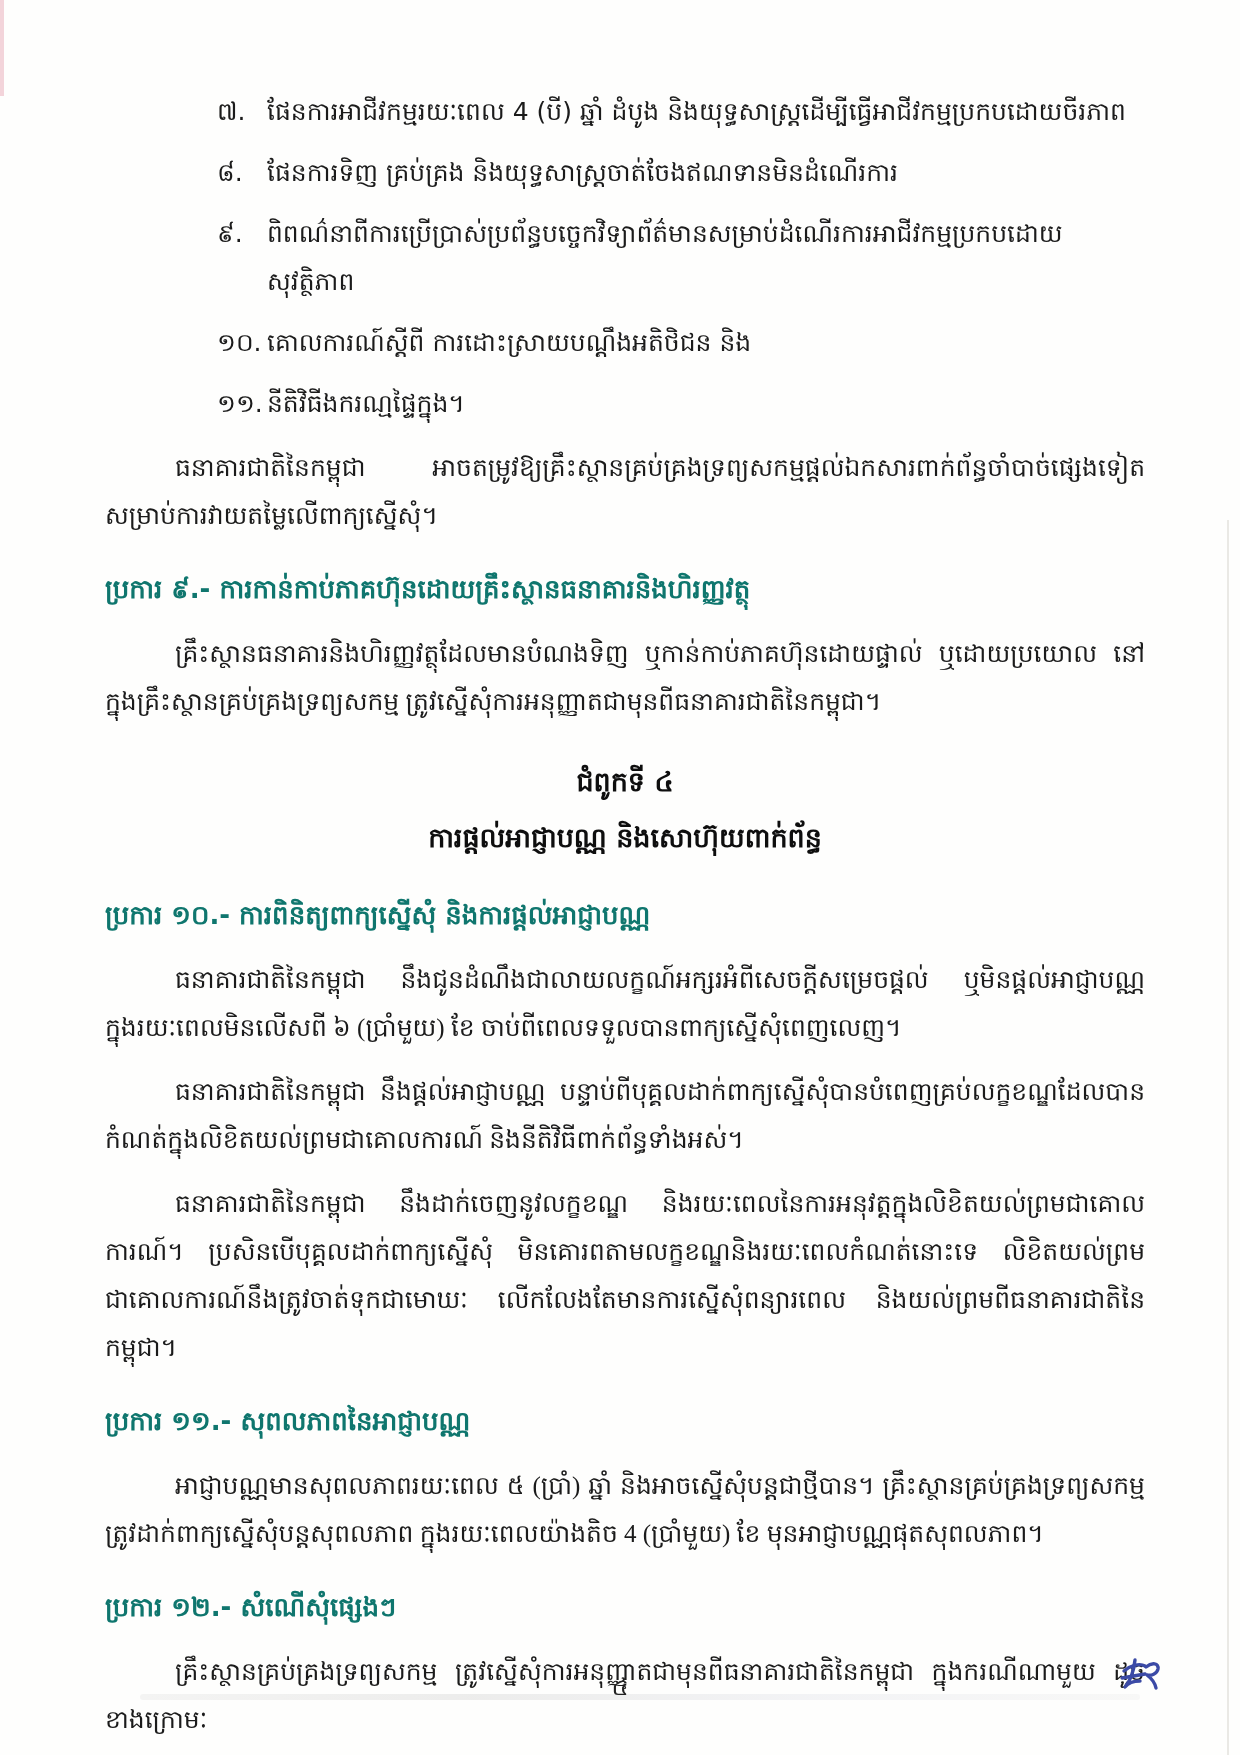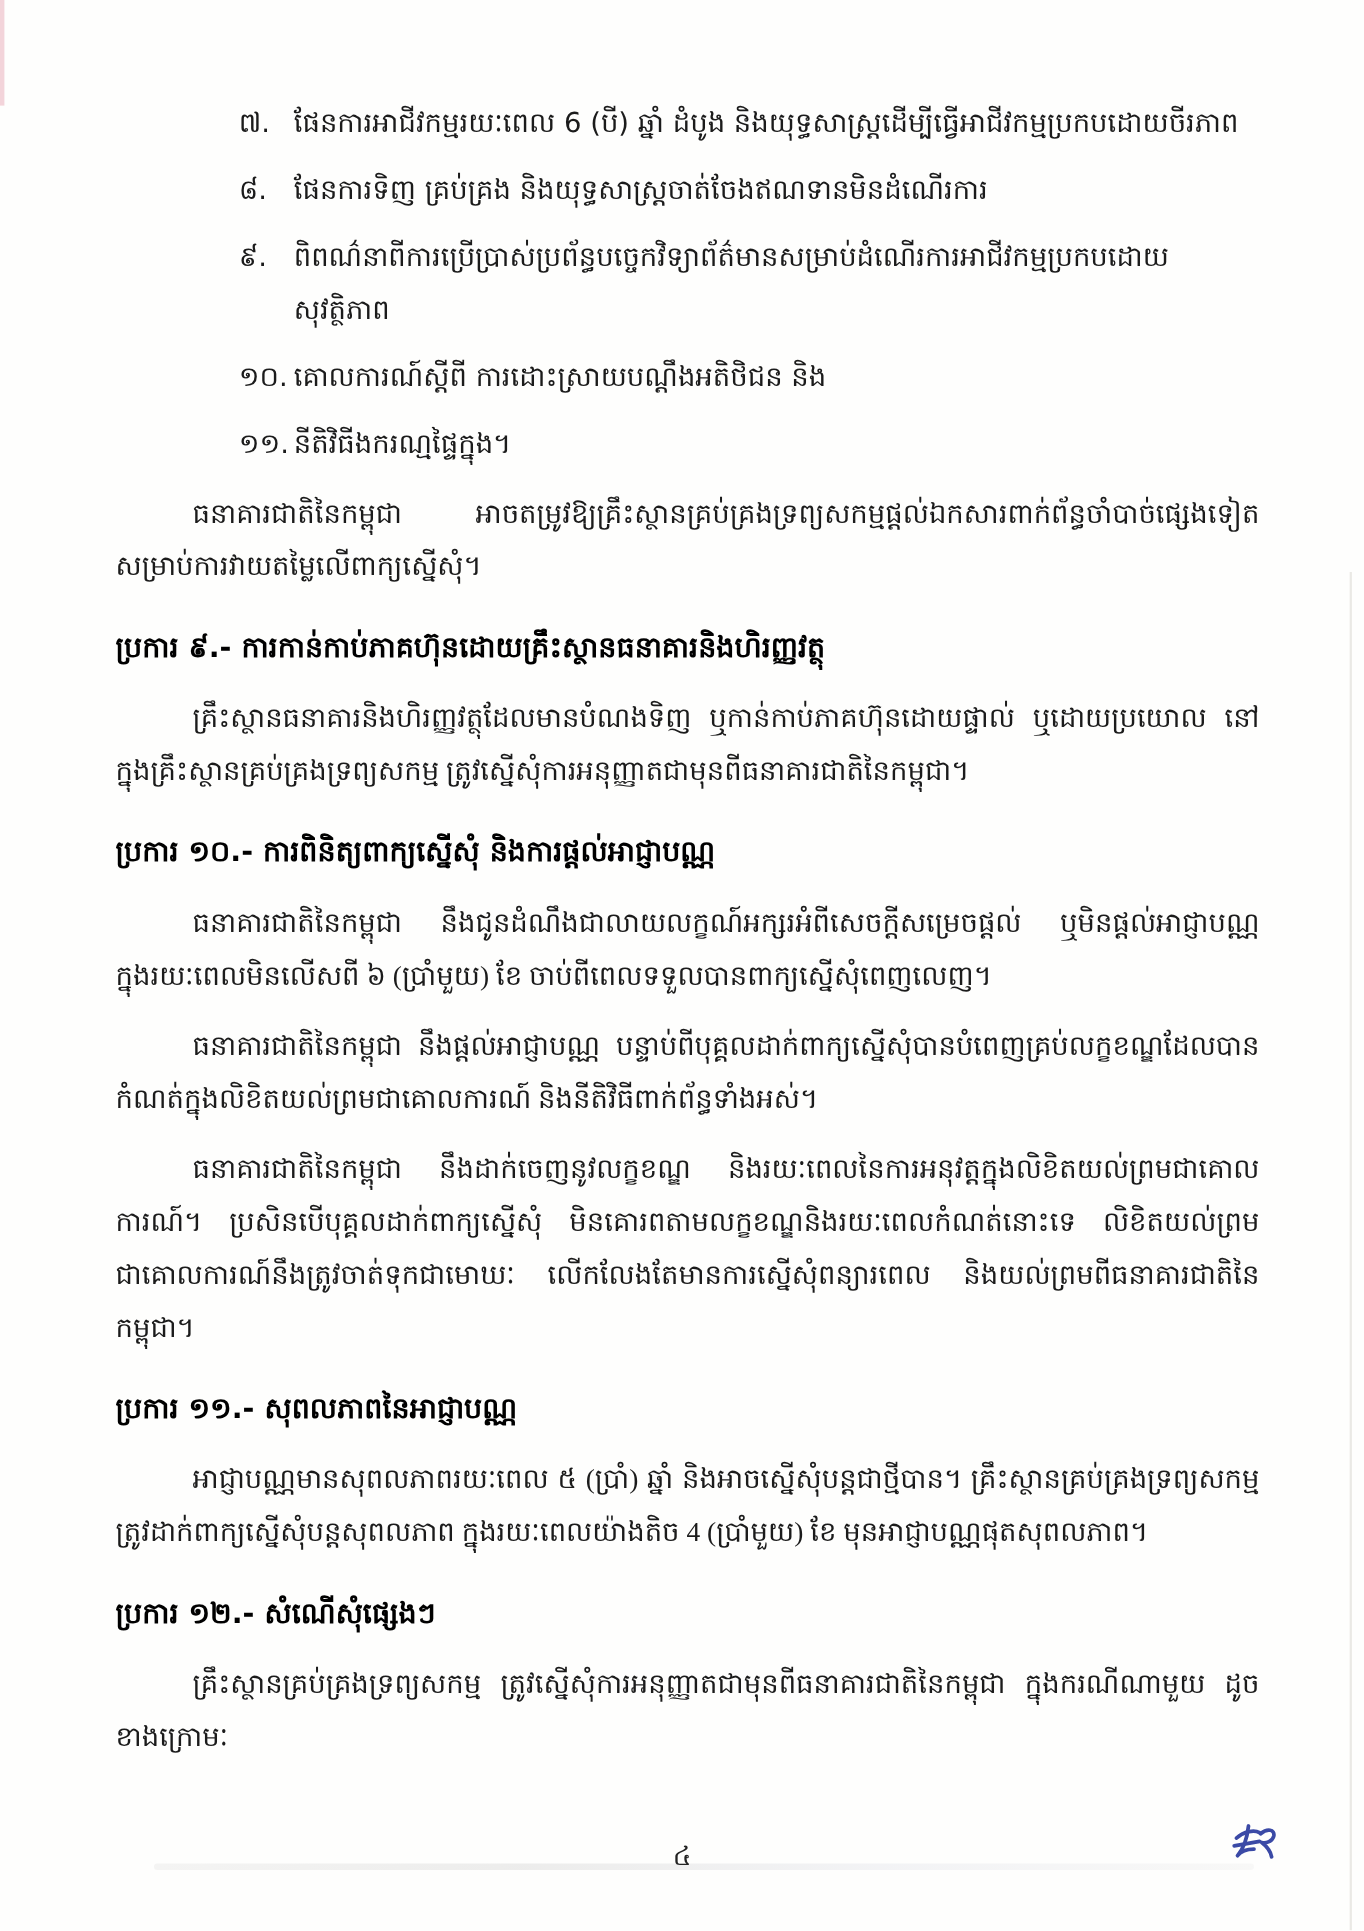--- a/index.html
+++ b/index.html
@@ -44,21 +44,21 @@
   .num-item .li-text { flex: 1; }
   .para {
     margin: 16px 0 14px 0;
     text-align: justify;
     text-indent: 70px;
     font-family: Liberation Serif, serif;
   }
   .article-heading {
     font-size: 26px;
     font-weight: bold;
-    color: #000000;
+    color: #0f766e;
     margin: 24px 0 12px 0;
     line-height: 50px;
   }
   .chapter {
     text-align: center;
     font-weight: bold;
     color: #0e0e0e;
     font-size: 27px;
     line-height: 56px;
     margin: 28px 0 12px 0;
@@ -82,21 +82,21 @@
 
   <div class="edge-pink"></div>
   <div class="edge-right"></div>
   <div class="smudge-bottom"></div>
 
   <main class="content">
 
     <ol class="num-list">
       <li class="num-item">
         <span class="num">៧.</span>
-        <span class="li-text">ផែនការអាជីវកម្មរយៈពេល 6 (បី) ឆ្នាំ ដំបូង និងយុទ្ធសាស្ត្រដើម្បីធ្វើអាជីវកម្មប្រកបដោយចីរភាព</span>
+        <span class="li-text">ផែនការអាជីវកម្មរយៈពេល 4 (បី) ឆ្នាំ ដំបូង និងយុទ្ធសាស្ត្រដើម្បីធ្វើអាជីវកម្មប្រកបដោយចីរភាព</span>
       </li>
       <li class="num-item">
         <span class="num">៨.</span>
         <span class="li-text">ផែនការទិញ គ្រប់គ្រង និងយុទ្ធសាស្ត្រចាត់ចែងឥណទានមិនដំណើរការ</span>
       </li>
       <li class="num-item">
         <span class="num">៩.</span>
         <span class="li-text">ពិពណ៌នាពីការប្រើប្រាស់ប្រព័ន្ធបច្ចេកវិទ្យាព័ត៌មានសម្រាប់ដំណើរការអាជីវកម្មប្រកបដោយសុវត្ថិភាព</span>
       </li>
       <li class="num-item">
@@ -107,20 +107,24 @@
         <span class="num">១១.</span>
         <span class="li-text">នីតិវិធីងករណ្មផ្ទៃក្នុង។</span>
       </li>
     </ol>
 
     <p class="para">ធនាគារជាតិនៃកម្ពុជា អាចតម្រូវឱ្យគ្រឹះស្ថានគ្រប់គ្រងទ្រព្យសកម្មផ្ដល់ឯកសារពាក់ព័ន្ធចាំបាច់ផ្សេងទៀត សម្រាប់ការវាយតម្លៃលើពាក្យស្នើសុំ។</p>
 
     <h2 class="article-heading">ប្រការ ៩.- ការកាន់កាប់ភាគហ៊ុនដោយគ្រឹះស្ថានធនាគារនិងហិរញ្ញវត្ថុ</h2>
     <p class="para">គ្រឹះស្ថានធនាគារនិងហិរញ្ញវត្ថុដែលមានបំណងទិញ ឬកាន់កាប់ភាគហ៊ុនដោយផ្ទាល់ ឬដោយប្រយោល នៅក្នុងគ្រឹះស្ថានគ្រប់គ្រងទ្រព្យសកម្ម ត្រូវស្នើសុំការអនុញ្ញាតជាមុនពីធនាគារជាតិនៃកម្ពុជា។</p>
 
+    <div class="chapter">
+      <div>ជំពូកទី ៤</div>
+      <div>ការផ្ដល់អាជ្ញាបណ្ណ និងសោហ៊ុយពាក់ព័ន្ធ</div>
+    </div>
 
     <h2 class="article-heading">ប្រការ ១០.- ការពិនិត្យពាក្យស្នើសុំ និងការផ្ដល់អាជ្ញាបណ្ណ</h2>
     <p class="para">ធនាគារជាតិនៃកម្ពុជា នឹងជូនដំណឹងជាលាយលក្ខណ៍អក្សរអំពីសេចក្ដីសម្រេចផ្ដល់ ឬមិនផ្ដល់អាជ្ញាបណ្ណ ក្នុងរយៈពេលមិនលើសពី ៦ (ប្រាំមួយ) ខែ ចាប់ពីពេលទទួលបានពាក្យស្នើសុំពេញលេញ។</p>
     <p class="para">ធនាគារជាតិនៃកម្ពុជា នឹងផ្ដល់អាជ្ញាបណ្ណ បន្ទាប់ពីបុគ្គលដាក់ពាក្យស្នើសុំបានបំពេញគ្រប់លក្ខខណ្ឌដែលបានកំណត់ក្នុងលិខិតយល់ព្រមជាគោលការណ៍ និងនីតិវិធីពាក់ព័ន្ធទាំងអស់។</p>
     <p class="para">ធនាគារជាតិនៃកម្ពុជា នឹងដាក់ចេញនូវលក្ខខណ្ឌ និងរយៈពេលនៃការអនុវត្តក្នុងលិខិតយល់ព្រមជាគោលការណ៍។ ប្រសិនបើបុគ្គលដាក់ពាក្យស្នើសុំ មិនគោរពតាមលក្ខខណ្ឌនិងរយៈពេលកំណត់នោះទេ លិខិតយល់ព្រមជាគោលការណ៍នឹងត្រូវចាត់ទុកជាមោឃៈ លើកលែងតែមានការស្នើសុំពន្យារពេល និងយល់ព្រមពីធនាគារជាតិនៃកម្ពុជា។</p>
 
     <h2 class="article-heading">ប្រការ ១១.- សុពលភាពនៃអាជ្ញាបណ្ណ</h2>
     <p class="para">អាជ្ញាបណ្ណមានសុពលភាពរយៈពេល ៥ (ប្រាំ) ឆ្នាំ និងអាចស្នើសុំបន្តជាថ្មីបាន។ គ្រឹះស្ថានគ្រប់គ្រងទ្រព្យសកម្ម ត្រូវដាក់ពាក្យស្នើសុំបន្តសុពលភាព ក្នុងរយៈពេលយ៉ាងតិច 4 (ប្រាំមួយ) ខែ មុនអាជ្ញាបណ្ណផុតសុពលភាព។</p>
 
     <h2 class="article-heading">ប្រការ ១២.- សំណើសុំផ្សេងៗ</h2>

